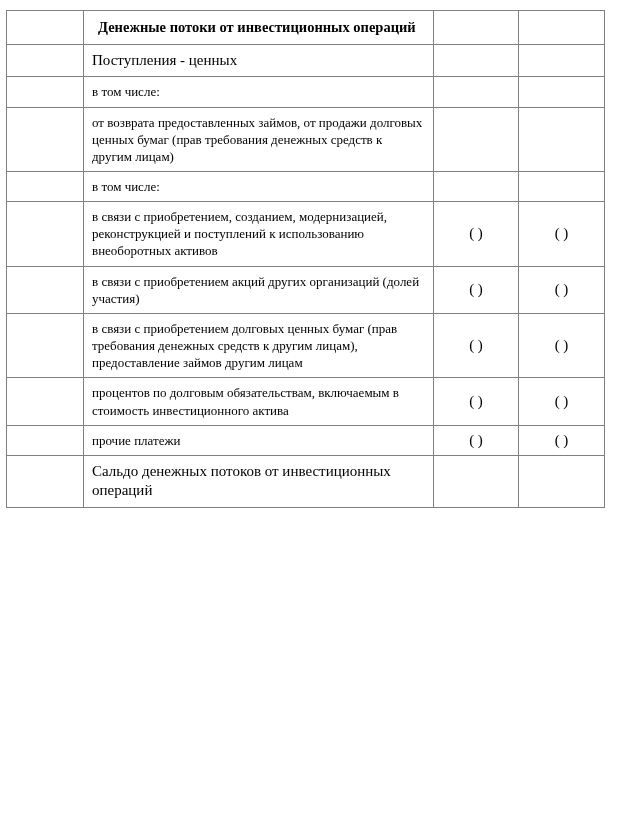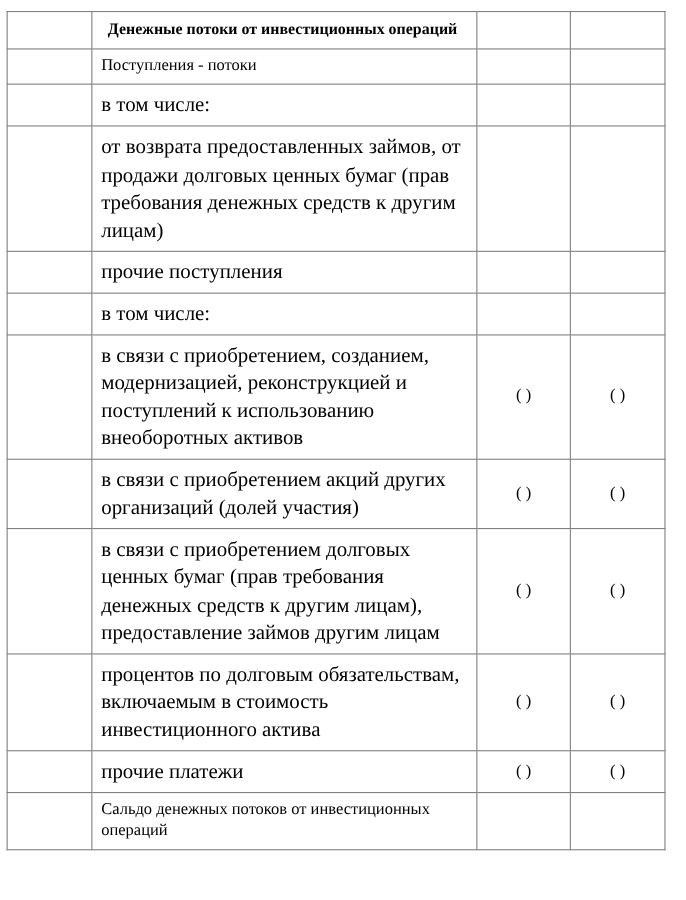--- a/index.html
+++ b/index.html
@@ -37,21 +37,21 @@
   col.c-label { width: 350px; }
   col.c-val1  { width: 85px; }
   col.c-val2  { width: 86px; }
 
   .cell-code {
     height: 100%;
   }
   .cell-label {
     padding: 6px 10px 6px 8px;
     line-height: 1.32;
-    font-size: 19px;
+    font-size: 13px;
     text-align: left;
   }
   
   .cell-label.major {
     font-size: 15px;
     line-height: 1.3;
   }
   .cell-label.header {
     font-size: 14.5px;
     font-weight: bold;
@@ -91,21 +91,21 @@
           </td>
           <td>
             <div class="cell-val empty"></div>
           </td>
         </tr>
         <tr>
           <td>
             <div class="cell-code"></div>
           </td>
           <td>
-            <div class="cell-label major">Поступления - потоки</div>
+            <div class="cell-label major">Поступления - ценных</div>
           </td>
           <td>
             <div class="cell-val empty"></div>
           </td>
           <td>
             <div class="cell-val empty"></div>
           </td>
         </tr>
         <tr>
           <td>
@@ -120,34 +120,20 @@
           <td>
             <div class="cell-val empty"></div>
           </td>
         </tr>
         <tr>
           <td>
             <div class="cell-code"></div>
           </td>
           <td>
             <div class="cell-label">от возврата предоставленных займов, от продажи долговых ценных бумаг (прав требования денежных средств к другим лицам)</div>
-          </td>
-          <td>
-            <div class="cell-val empty"></div>
-          </td>
-          <td>
-            <div class="cell-val empty"></div>
-          </td>
-        </tr>
-        <tr>
-          <td>
-            <div class="cell-code"></div>
-          </td>
-          <td>
-            <div class="cell-label">прочие поступления</div>
           </td>
           <td>
             <div class="cell-val empty"></div>
           </td>
           <td>
             <div class="cell-val empty"></div>
           </td>
         </tr>
         <tr>
           <td>

